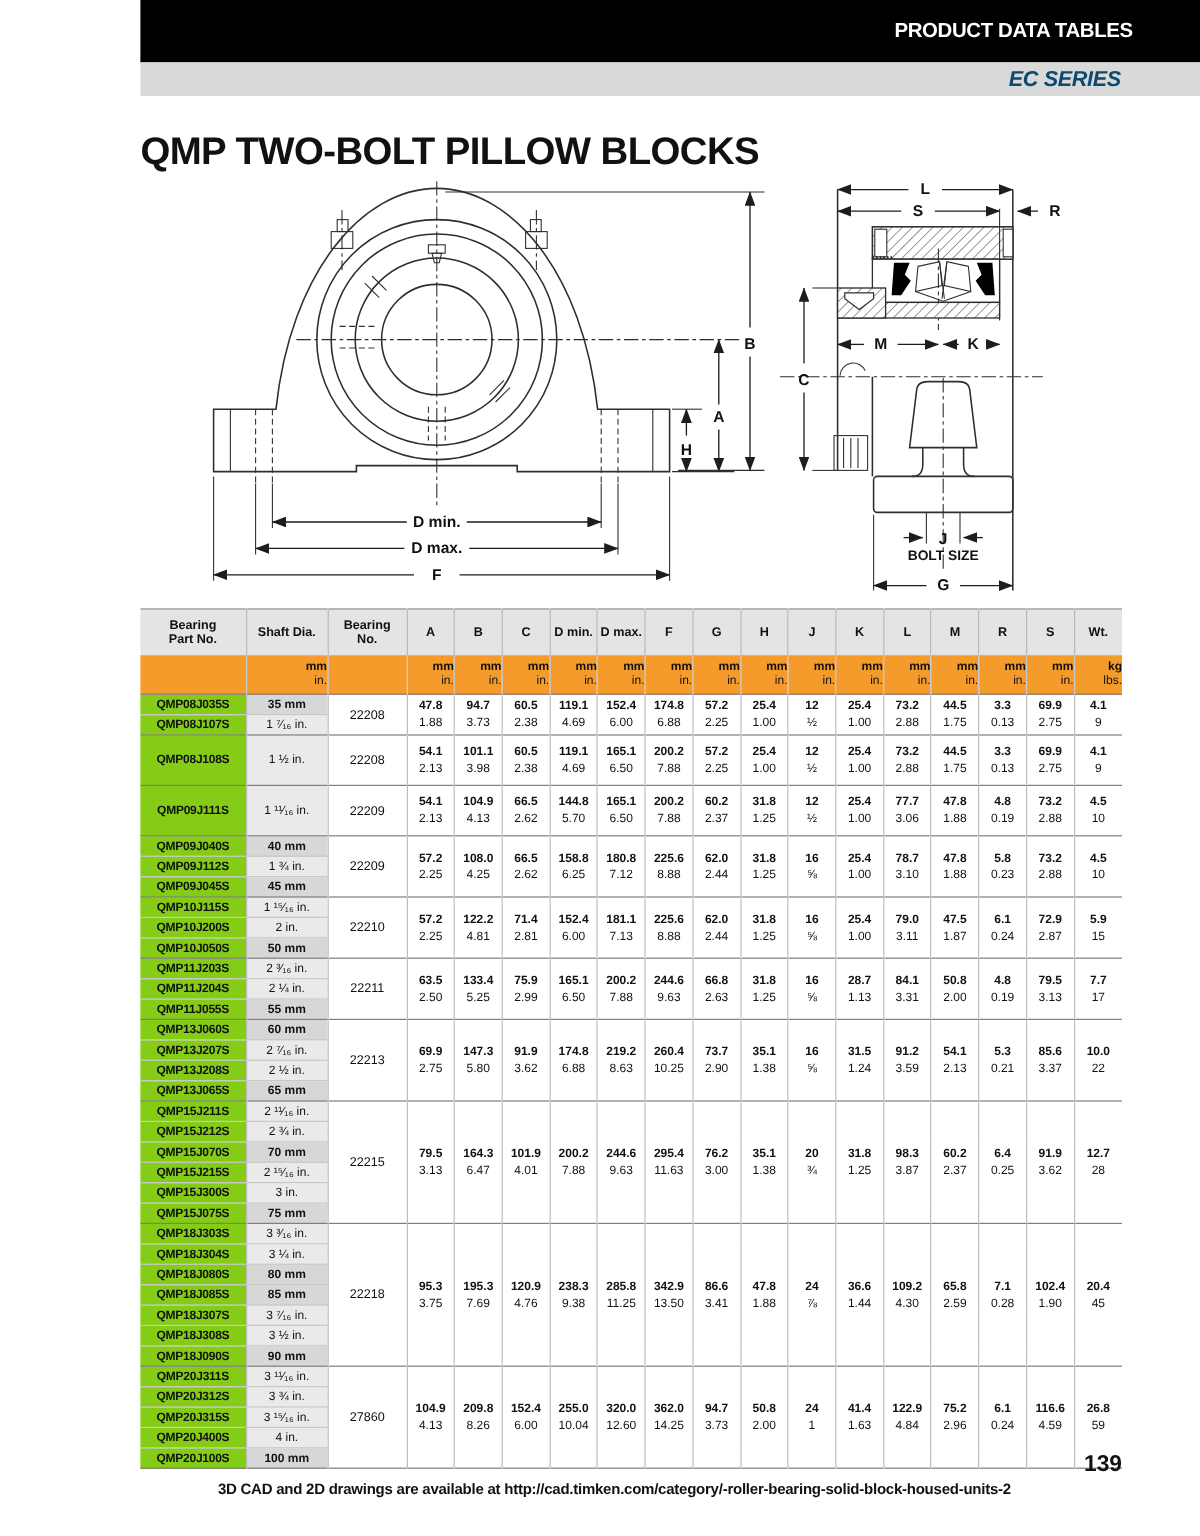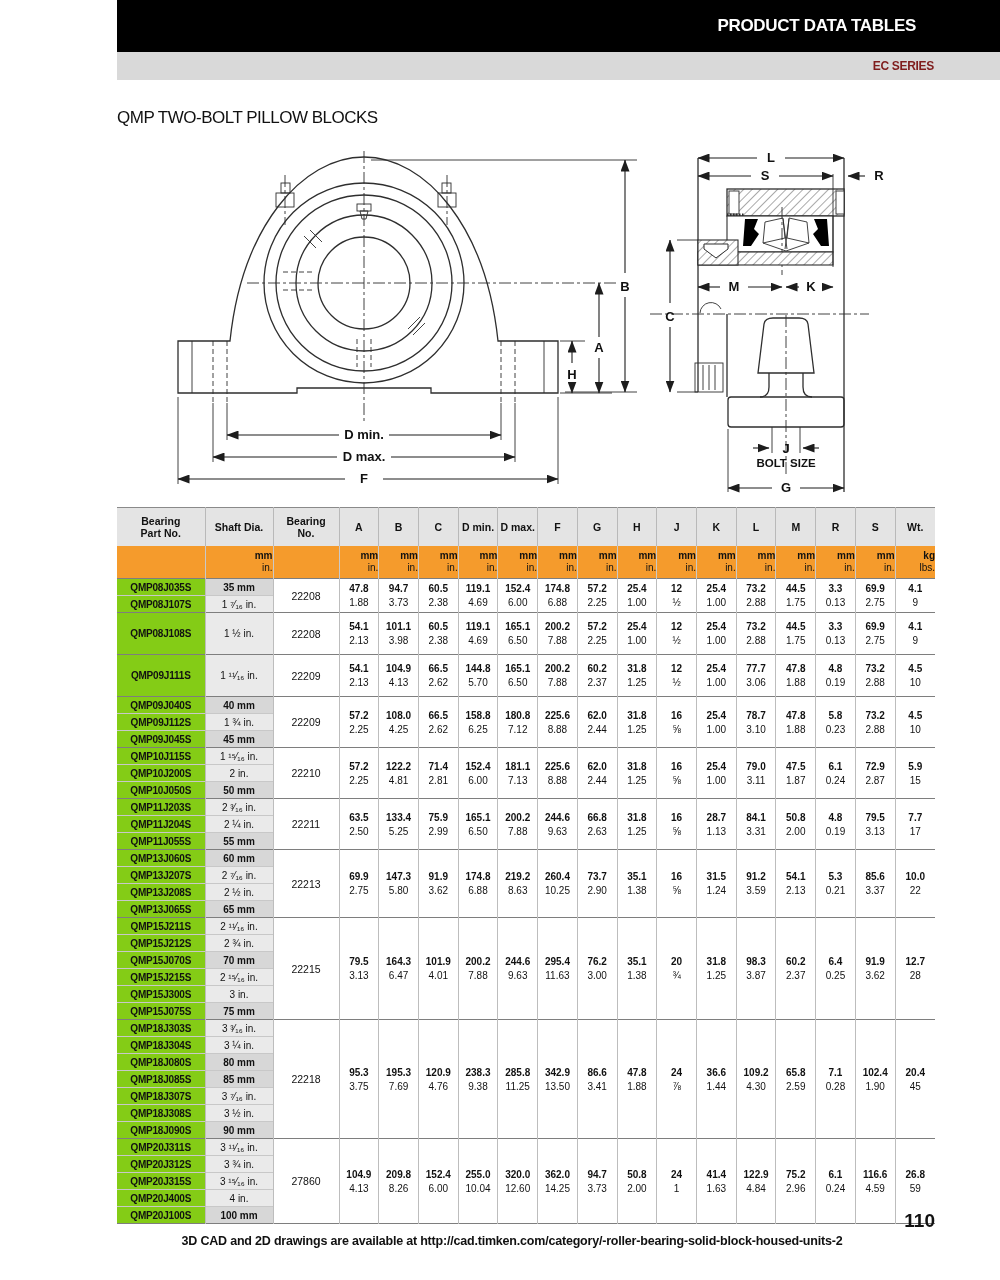--- a/index.html
+++ b/index.html
@@ -2,30 +2,30 @@
 <html><head>
 <meta charset="utf-8">
 <style>
   html,body{margin:0;padding:0;}
   body{
     width:1000px;height:1280px;position:relative;background:#ffffff;
     font-family:"Liberation Sans", sans-serif;color:#111;overflow:hidden;
   }
   .banner{
     position:absolute;left:117px;top:0;right:0;height:52px;background:#000;
-    display:flex;align-items:center;justify-content:flex-end;padding-right:84px;box-sizing:border-box;
+    display:flex;align-items:center;justify-content:flex-end;padding-right:56px;box-sizing:border-box;
   }
   .banner span{color:#fff;font-weight:bold;font-size:17px;letter-spacing:-0.3px;}
   .subbar{
     position:absolute;left:117px;top:52px;right:0;height:28px;background:#d9d9d9;
     display:flex;align-items:center;justify-content:flex-end;padding-right:66px;box-sizing:border-box;
   }
-  .subbar span{color:#7f1d1d;font-weight:bold;font-size:12px;letter-spacing:-0.3px;}
+  .subbar span{color:#0c4a6e;font-weight:bold;font-size:18px;letter-spacing:-0.3px;font-style:italic;}
   .page-title{
-    position:absolute;left:117px;top:108px;font-size:17px;font-weight:normal;letter-spacing:-0.5px;
+    position:absolute;left:117px;top:108px;font-size:32px;font-weight:bold;letter-spacing:-0.5px;
   }
   .diagram{position:absolute;left:117px;top:145px;width:843px;height:360px;}
 
   .datatable{
     position:absolute;left:117px;top:507px;width:818px;border-collapse:collapse;table-layout:fixed;
     font-size:10px;border-bottom:1px solid #7e7e7e;border-top:1px solid #8a8a8a;
   }
   .datatable th{
     background:#e4e4e4;font-weight:bold;font-size:10.5px;vertical-align:middle;text-align:center;
     padding:0;height:38px;border-left:1px solid #b9b9b9;line-height:1.15;
@@ -1104,13 +1104,13 @@
         <td class="shaft-cell">4 in.</td>
       </tr>
       <tr class="">
         <td class="part-cell">QMP20J100S</td>
         <td class="shaft-cell mm">100 mm</td>
       </tr>
     </tbody>
 </table>
 
 <div class="footer-note">3D CAD and 2D drawings are available at http://cad.timken.com/category/-roller-bearing-solid-block-housed-units-2</div>
-<div class="page-num">110</div>
+<div class="page-num">139</div>
 
 </body></html>

